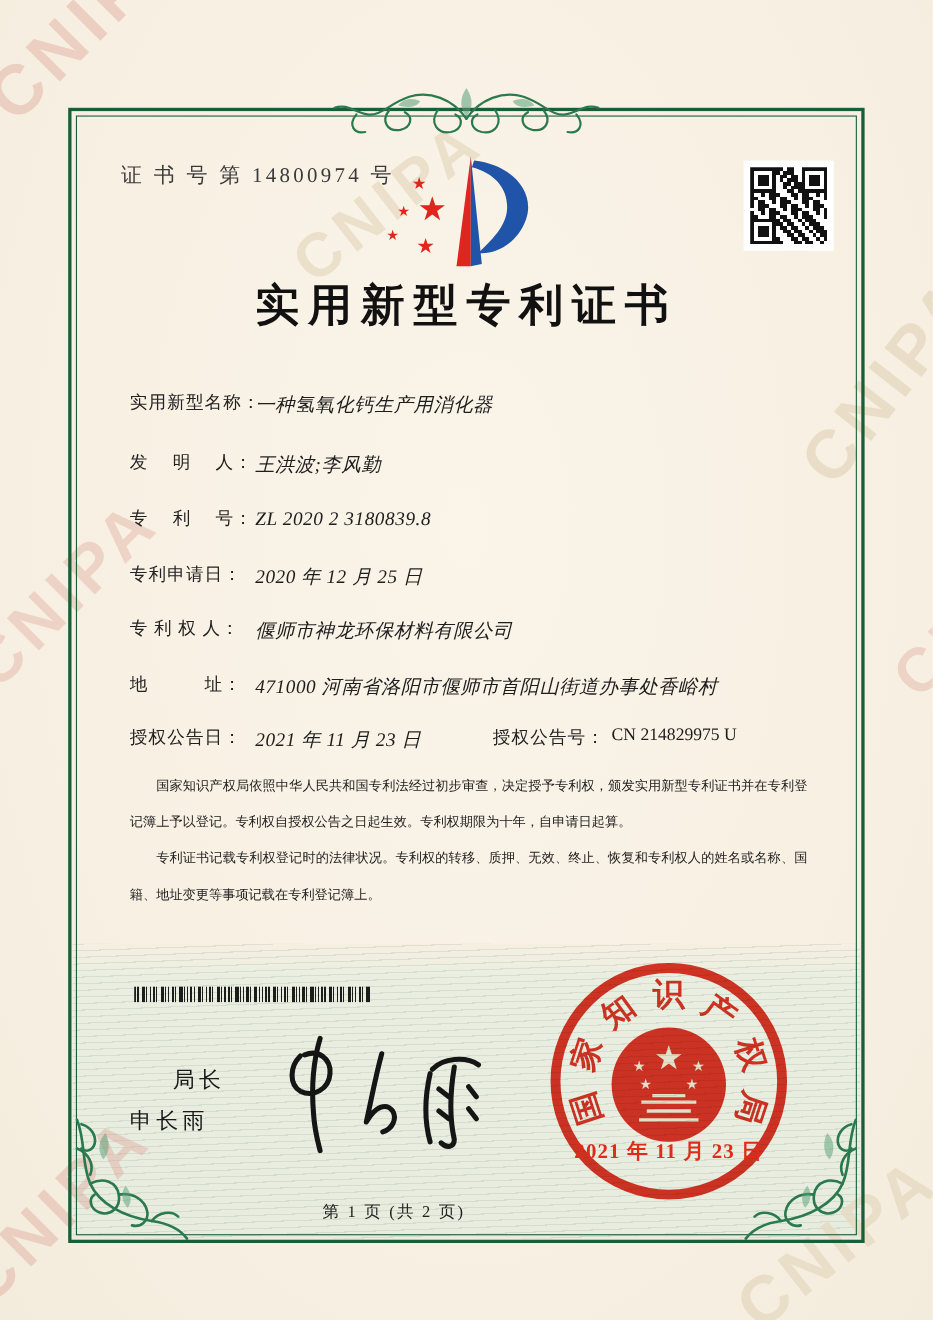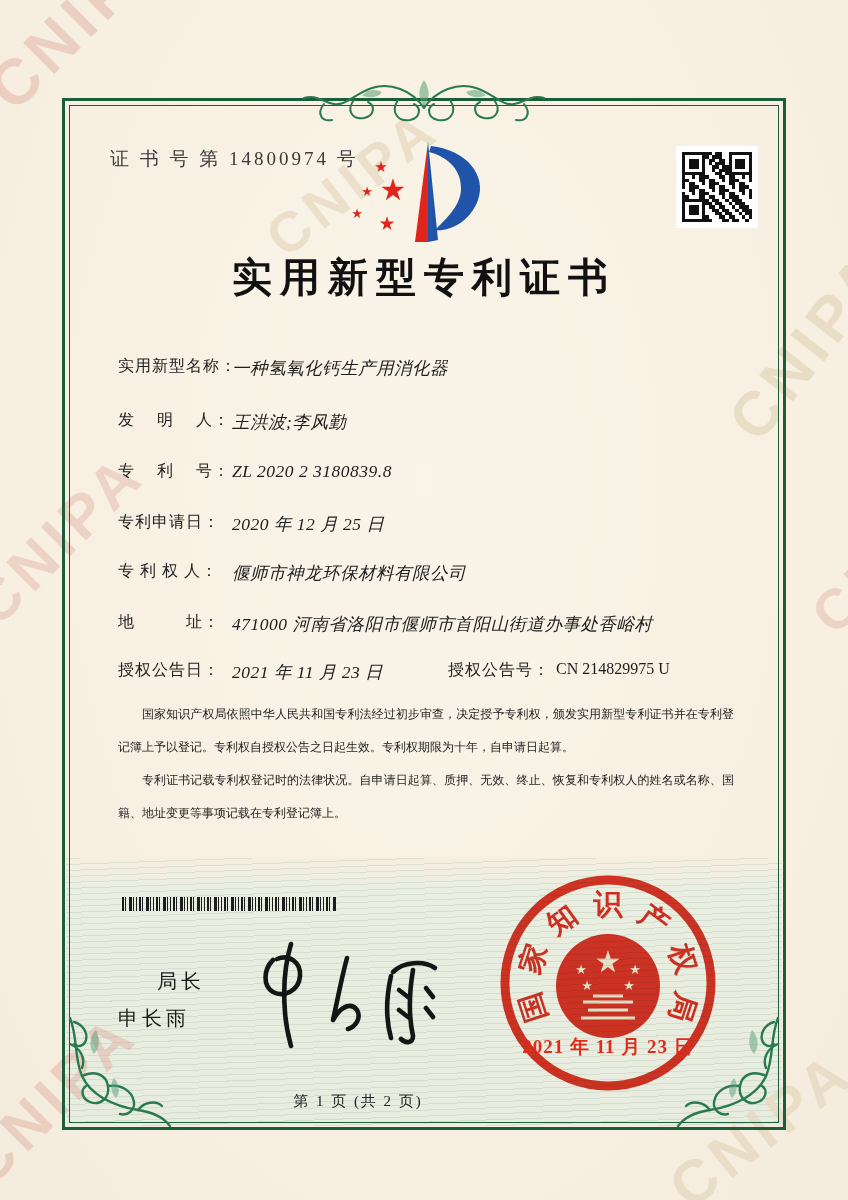--- a/index.html
+++ b/index.html
@@ -382,21 +382,21 @@
   </div>
   <div class="field-row" style="top:660px;">
     <span class="field-label">授权公告日：</span>
     <span class="field-value">2021 年 11 月 23 日</span>
     <span class="field-label2">授权公告号：</span>
     <span class="field-value2">CN 214829975 U</span>
   </div>
 
   <div class="body-text">
     <p>国家知识产权局依照中华人民共和国专利法经过初步审查，决定授予专利权，颁发实用新型专利证书并在专利登记簿上予以登记。专利权自授权公告之日起生效。专利权期限为十年，自申请日起算。</p>
-    <p>专利证书记载专利权登记时的法律状况。自申请日起算、质押、无效、终止、恢复和专利权人的姓名或名称、国籍、地址变更等事项记载在专利登记簿上。</p>
+    <p>专利证书记载专利权登记时的法律状况。专利权的转移、质押、无效、终止、恢复和专利权人的姓名或名称、国籍、地址变更等事项记载在专利登记簿上。</p>
   </div>
 
   <div class="barcode"></div>
 
   <div class="commissioner-title">局长</div>
   <div class="commissioner-name">申长雨</div>
 
   <svg class="signature" width="210" height="118" viewBox="0 0 210 118">
     <g stroke="#151515" fill="none" stroke-width="4.6" stroke-linecap="round" stroke-linejoin="round">
       <path d="M46,12 C40,32 38,56 40,80 C41,96 44,106 46,114"></path>

